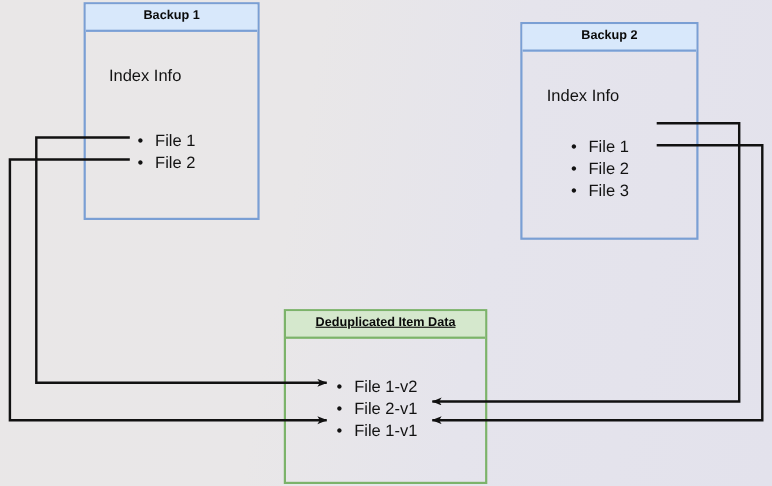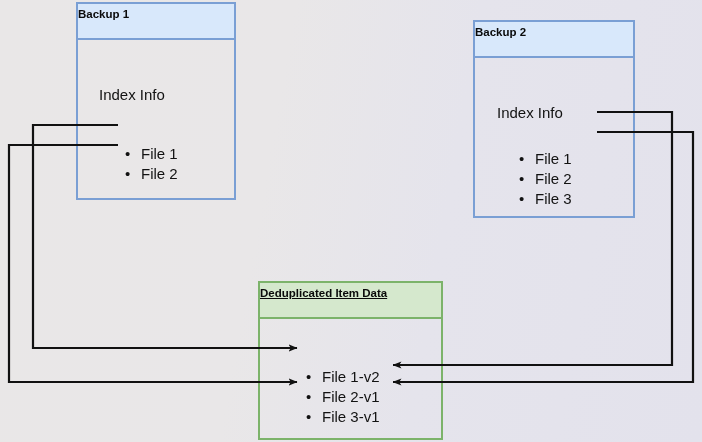--- a/index.html
+++ b/index.html
@@ -23,32 +23,31 @@
 
   
   .node {
     position: absolute;
     box-sizing: border-box;
     border: 2px solid;
     background: transparent;
   }
   .node .node-header {
     box-sizing: border-box;
-    height: 36px;
+    height: 25px;
     line-height: 21px;
-    text-align: left;
+    text-align: center;
     font-size: 11.5px;
     font-weight: bold;
     color: #0a0a0a;
     border-bottom: 2px solid;
   }
   .node .node-body {
     position: relative;
     height: calc(100% - 23px);
-    margin-top: 14px;
   }
 
   
   .node.blue {
     border-color: #7a9fd4;
   }
   .node.blue .node-header {
     background: #d8e8fb;
     border-bottom-color: #7a9fd4;
   }
@@ -131,21 +130,21 @@
       </ul>
     </div>
   </div>
 
   <div class="node green" style="left:258px; top:281px; width:185px; height:159px;">
     <div class="node-header">Deduplicated Item Data</div>
     <div class="node-body">
       <ul class="file-list" style="left:46px; top:34px;">
         <li>File 1-v2</li>
         <li>File 2-v1</li>
-        <li>File 3-v1</li>
+        <li>File 1-v1</li>
       </ul>
     </div>
   </div>
 
   <svg id="edges" viewBox="0 0 702 442" width="702" height="442">
     <defs>
       <marker id="arrow-r" markerWidth="9" markerHeight="9" refX="8.5" refY="3.6" orient="auto" markerUnits="userSpaceOnUse">
         <path d="M0,0 L9,3.6 L0,7.2 L2.3,3.6 Z" fill="#111111"></path>
       </marker>
       <marker id="arrow-l" markerWidth="9" markerHeight="9" refX="8.5" refY="3.6" orient="auto" markerUnits="userSpaceOnUse">

